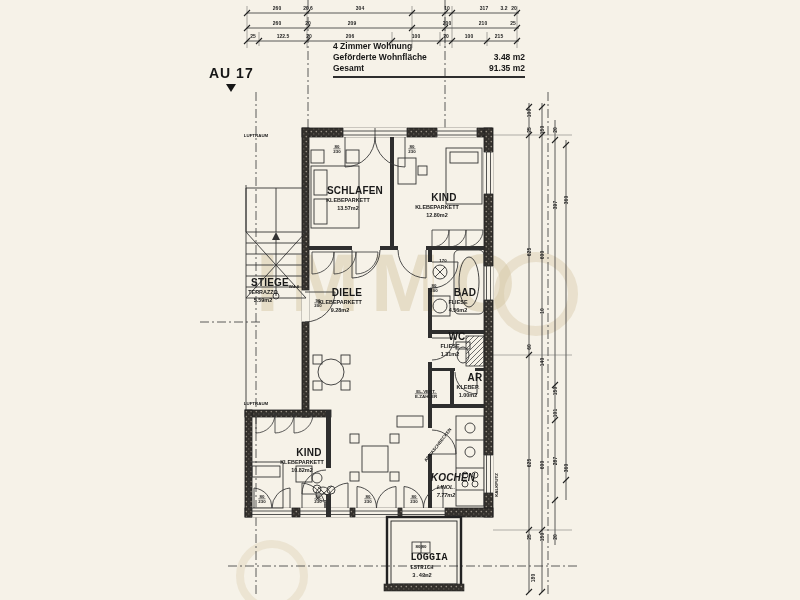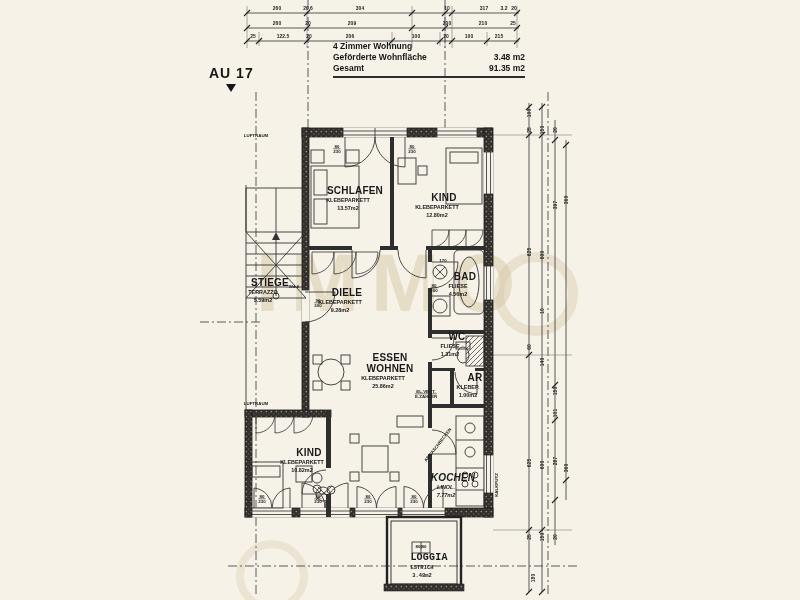--- a/index.html
+++ b/index.html
@@ -269,40 +269,34 @@
       <div class="room" style="left: 263px; top: 292px;">
         <div class="rn">STIEGE</div>
         <div class="rs">TERRAZZO</div>
         <div class="rs">5.59m2</div>
       </div>
       <div class="room" style="left: 340px; top: 302px;">
         <div class="rn">DIELE</div>
         <div class="rs">KLEBEPARKETT</div>
         <div class="rs">9.28m2</div>
       </div>
-      <div class="room" style="left: 458px; top: 286px;">
+      <div class="room" style="left: 458px; top: 302px;">
         <div class="rn">BAD</div>
         <div class="rs">FLIESE</div>
         <div class="rs">4.56m2</div>
       </div>
       <div class="room" style="left: 450px; top: 346px;">
         <div class="rn">WC</div>
         <div class="rs">FLIESE</div>
         <div class="rs">1.31m2</div>
       </div>
       <div class="room" style="left: 468px; top: 387px;">
         <div class="rn">AR</div>
         <div class="rs">KLEBEP.</div>
         <div class="rs">1.00m2</div>
-      </div>
-      <div class="room" style="left: 383px; top: 372px;">
-        <div class="rn">ESSEN</div>
-        <div class="rn">WOHNEN</div>
-        <div class="rs">KLEBEPARKETT</div>
-        <div class="rs">25.86m2</div>
       </div>
       <div class="room" style="left: 302px; top: 462px;">
         <div class="rn">KIND</div>
         <div class="rs">KLEBEPARKETT</div>
         <div class="rs">10.82m2</div>
       </div>
       <div class="room" style="left: 446px; top: 487px; font-style: italic;">
         <div class="rn">KOCHEN</div>
         <div class="rs">LINOL.</div>
         <div class="rs">7.77m2</div>

